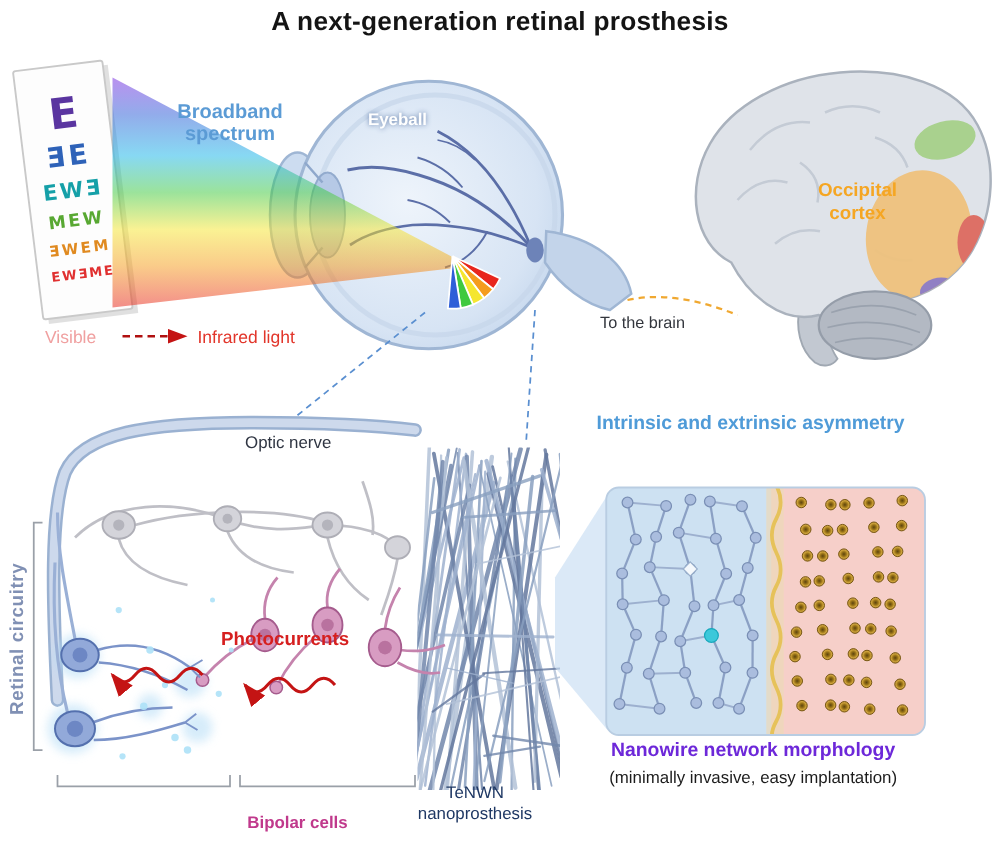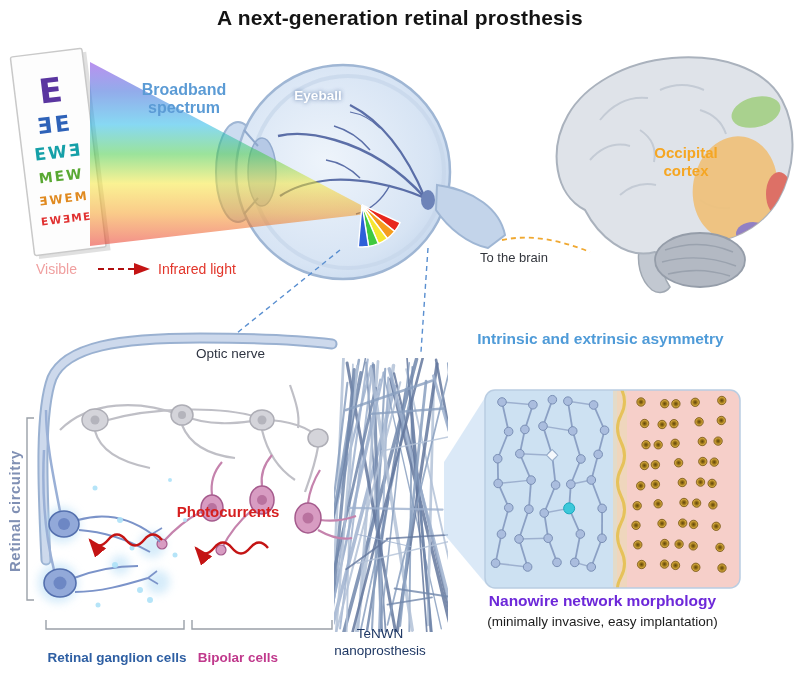--- a/index.html
+++ b/index.html
@@ -437,20 +437,19 @@
 <div class="lbl" id="title">A next-generation retinal prosthesis</div>
 <div class="lbl ctr" id="broadband">Broadband spectrum</div>
 <div class="lbl ctr" id="eyeball-lbl">Eyeball</div>
 <div class="lbl ctr" id="occipital">Occipital cortex</div>
 <div class="lbl" id="tobrain">To the brain</div>
 <div class="lbl" id="visible">Visible</div>
 <div class="lbl" id="infrared">Infrared light</div>
 <div class="lbl" id="opticnerve">Optic nerve</div>
 <div class="lbl" id="retcirc">Retinal circuitry</div>
 <div class="lbl ctr" id="photocurrents">Photocurrents</div>
-<div class="lbl ctr" id="rgc">Retinal ganglion cells</div>
 <div class="lbl ctr" id="bipolar">Bipolar cells</div>
 <div class="lbl ctr" id="tenwn">TeNWN nanoprosthesis</div>
 <div class="lbl ctr" id="asymh">Intrinsic and extrinsic asymmetry</div>
 <div class="lbl ctr" id="morphh">Nanowire network morphology</div>
 <div class="lbl ctr" id="morphs">(minimally invasive, easy implantation)</div>
 
 </div>
 
 </body></html>

